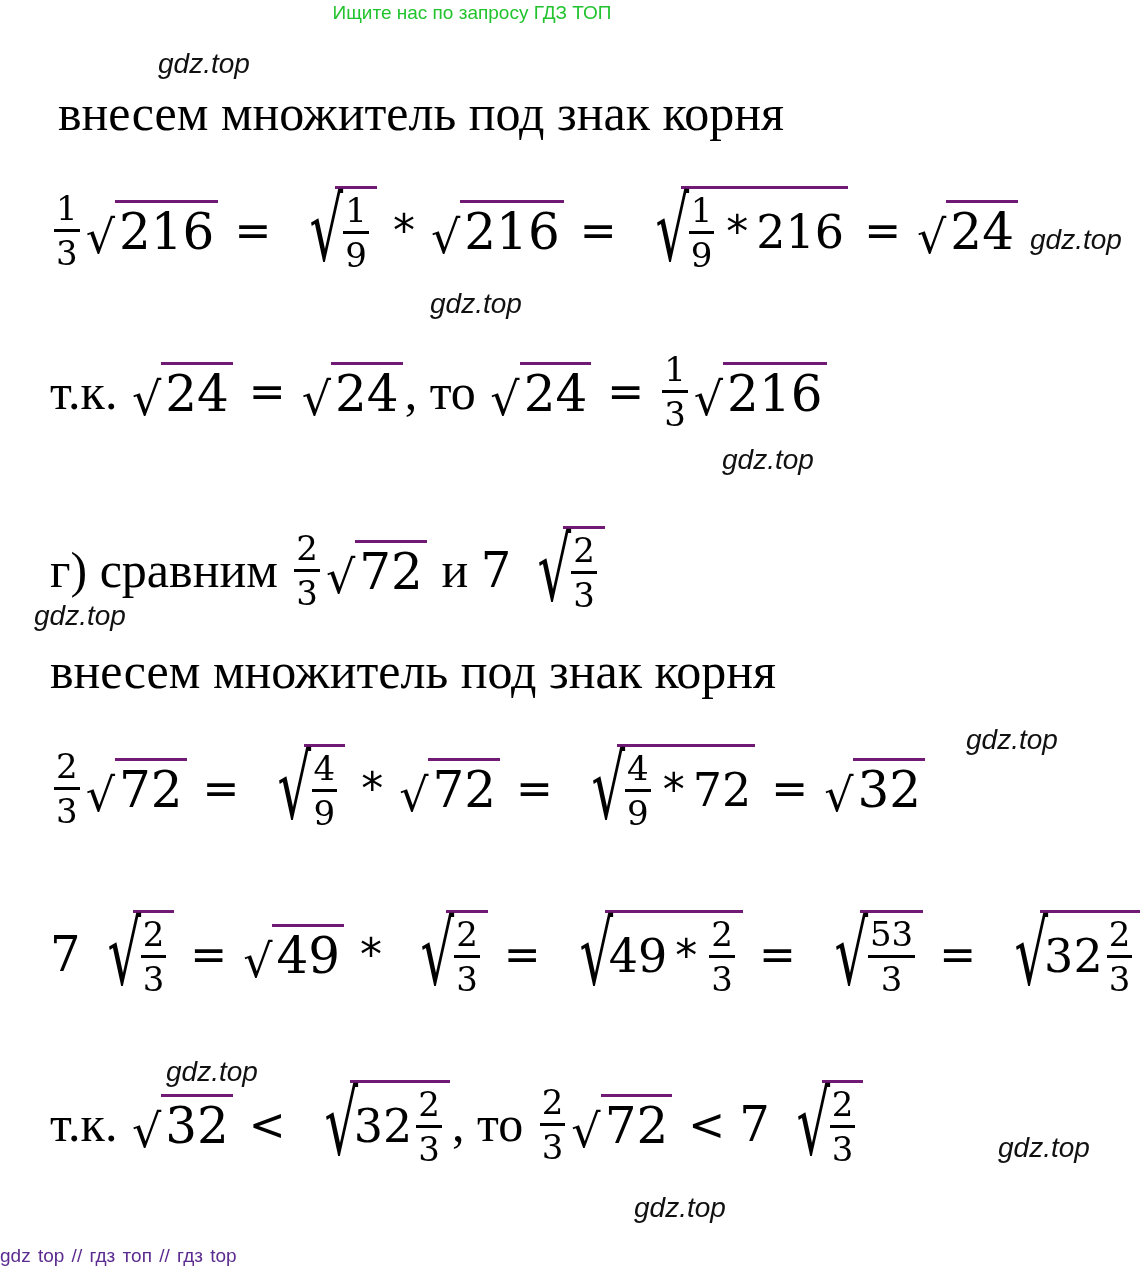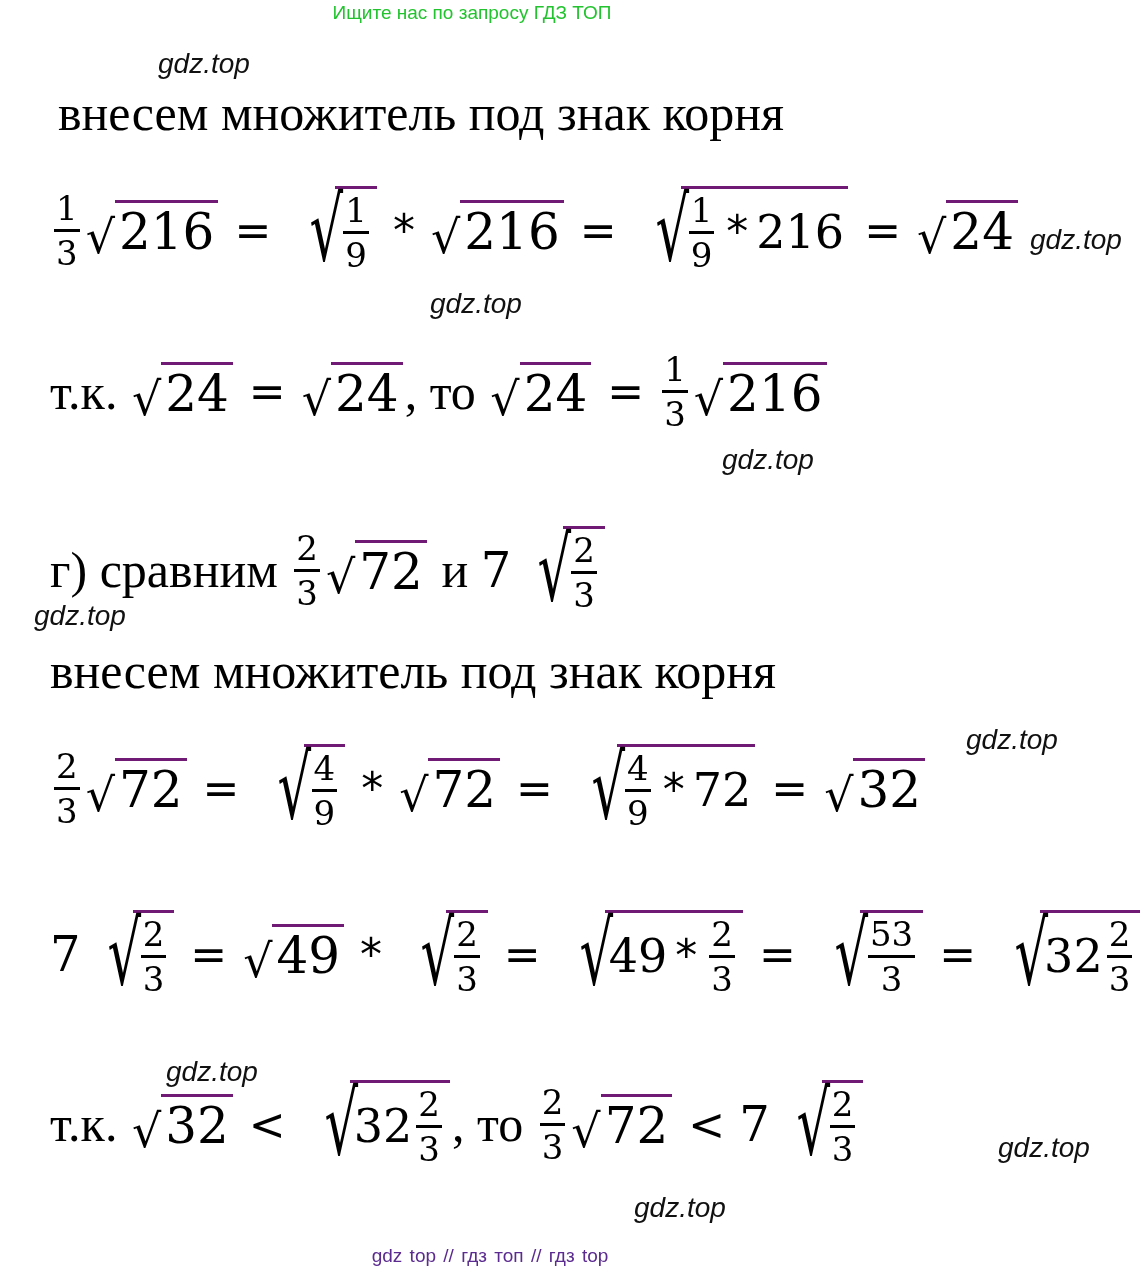--- a/index.html
+++ b/index.html
@@ -1,18 +1,18 @@
 <!DOCTYPE html>
 <html><head>
   <meta charset="utf-8">
   <style>
     html, body { margin: 0; padding: 0; background: #ffffff; }
     body { width: 1148px; height: 1273px; position: relative; overflow: hidden; color: #000; }
     .top-banner { position: absolute; left: 0; top: 2px; width: 944px; text-align: center; font-family: "Liberation Sans", sans-serif; font-size: 19px; color: #22c32e; }
-    .bottom-banner { position: absolute; left: 0; top: 1245px; width: 980px; text-align: center; font-family: "Liberation Sans", sans-serif; font-size: 19px; color: #5b2b8f; word-spacing: 2px; }
+    .bottom-banner { position: absolute; left: 0; top: 1245px; width: 980px; font-family: "Liberation Sans", sans-serif; font-size: 19px; color: #5b2b8f; word-spacing: 2px; }
     .wm { position: absolute; font-family: "Liberation Sans", sans-serif; font-size: 28px; color: #111; font-style: italic; }
     .line { position: absolute; left: 50px; font-family: "Liberation Serif", serif; font-size: 50px; white-space: nowrap; display: flex; align-items: center; }
     .text { font-family: "Liberation Serif", serif; font-size: 50px; }
     .op { margin: 0 14px; font-family: "DejaVu Sans", sans-serif; font-size: 44px; }
     .frac { display: inline-flex; flex-direction: column; align-items: center; font-family: "DejaVu Serif", serif; font-size: 34px; line-height: 1; margin: 0 4px; }
     .frac .num { padding: 0 2px 4px; border-bottom: 3px solid #000; }
     .frac .den { padding-top: 4px; }
     .sqrt { display: inline-flex; align-items: stretch; margin: 0 2px; }
     .sqrt .rad { font-family: "DejaVu Sans", sans-serif; font-size: 46px; line-height: 1; display: flex; align-items: flex-end; }
     .sqrt .body { border-top: 3px solid #701a75; padding: 2px 4px 0 4px; font-family: "DejaVu Serif", serif; font-size: 50px; line-height: 1.1; display: inline-flex; align-items: center; }

